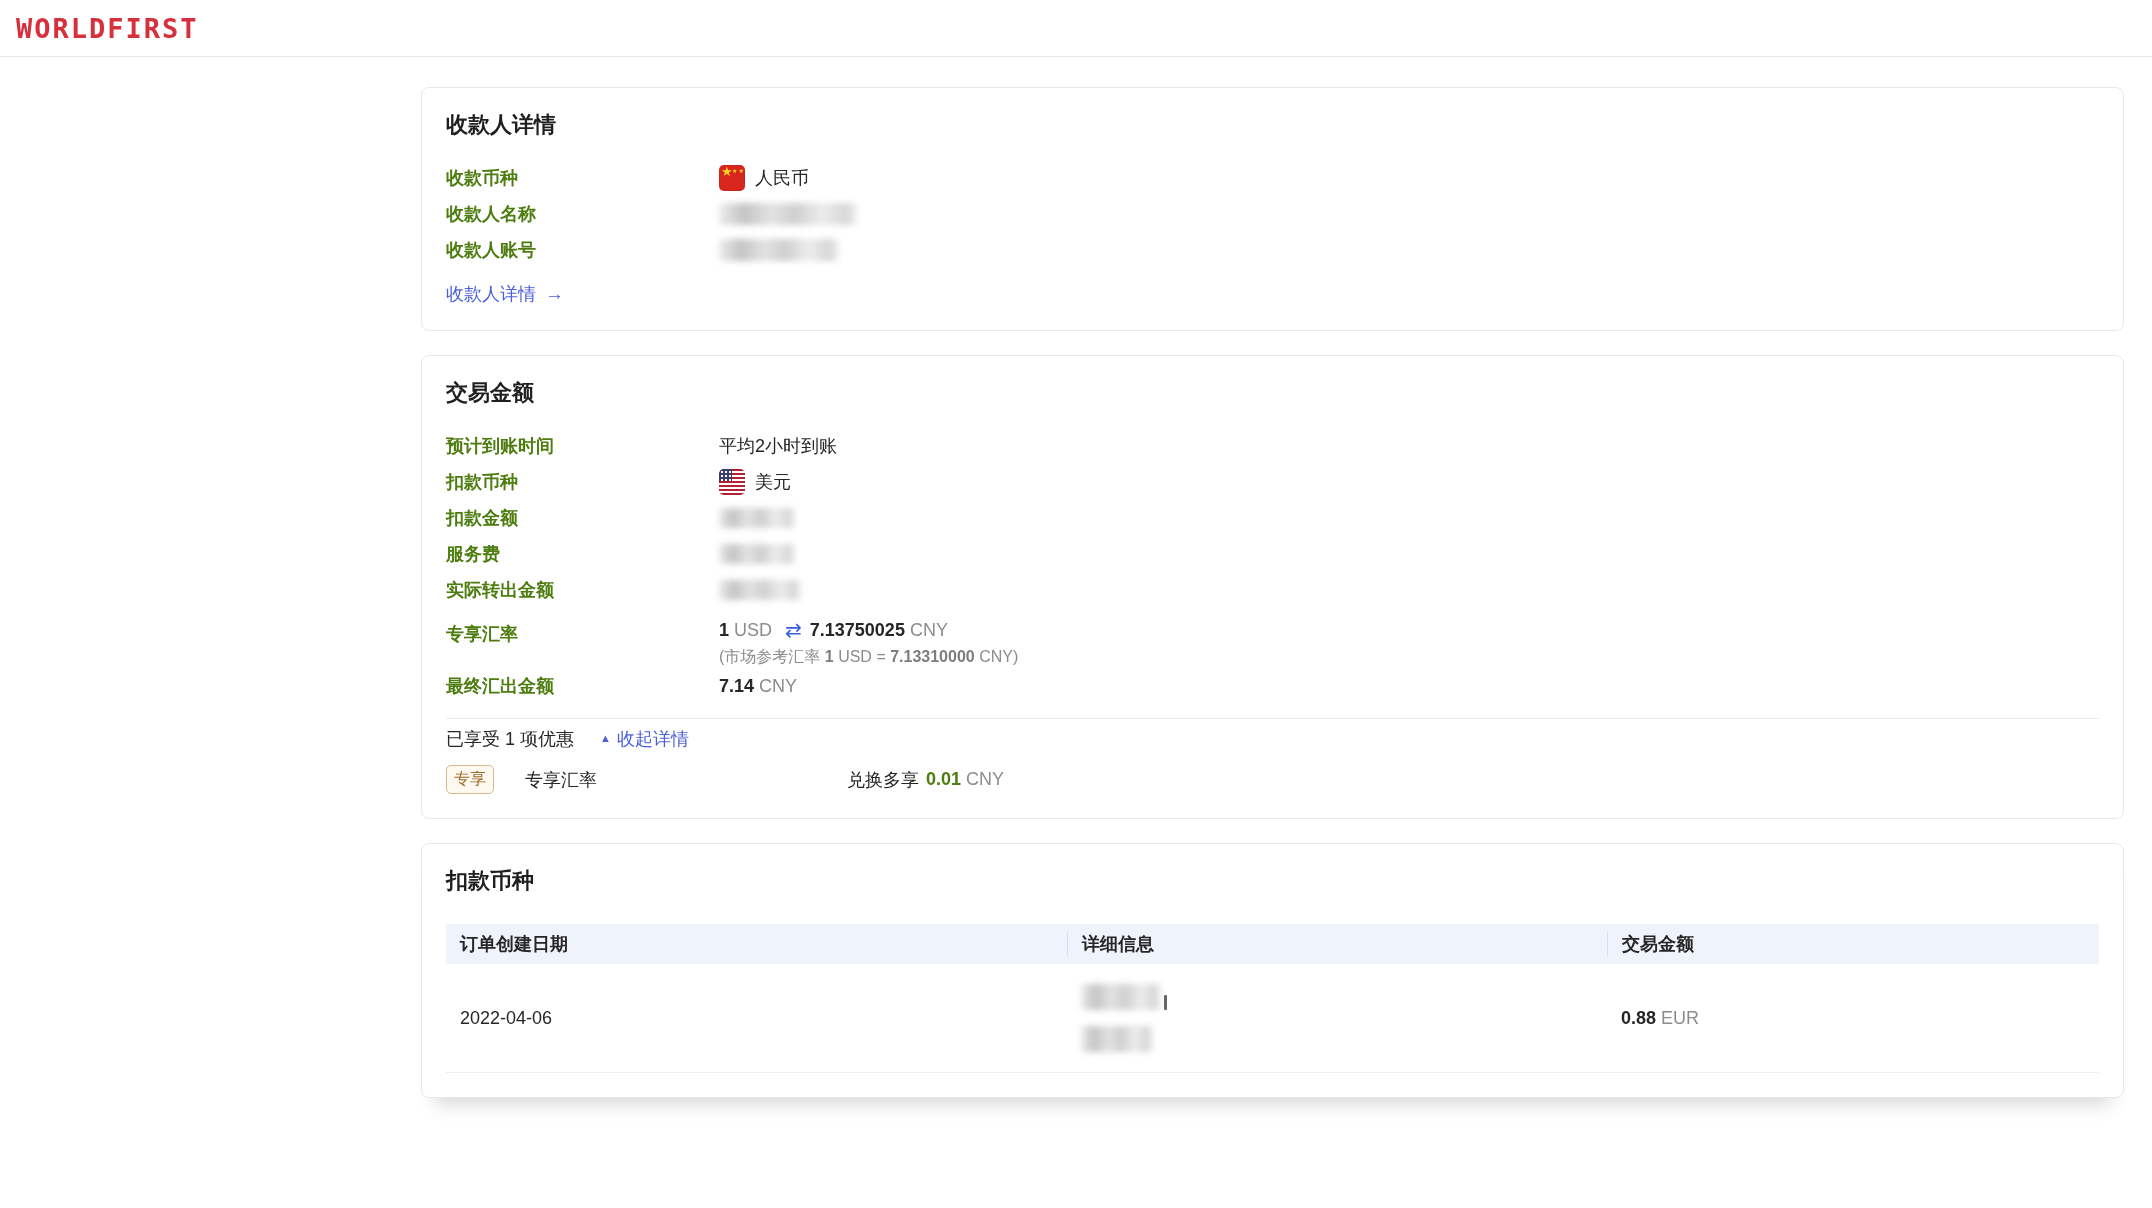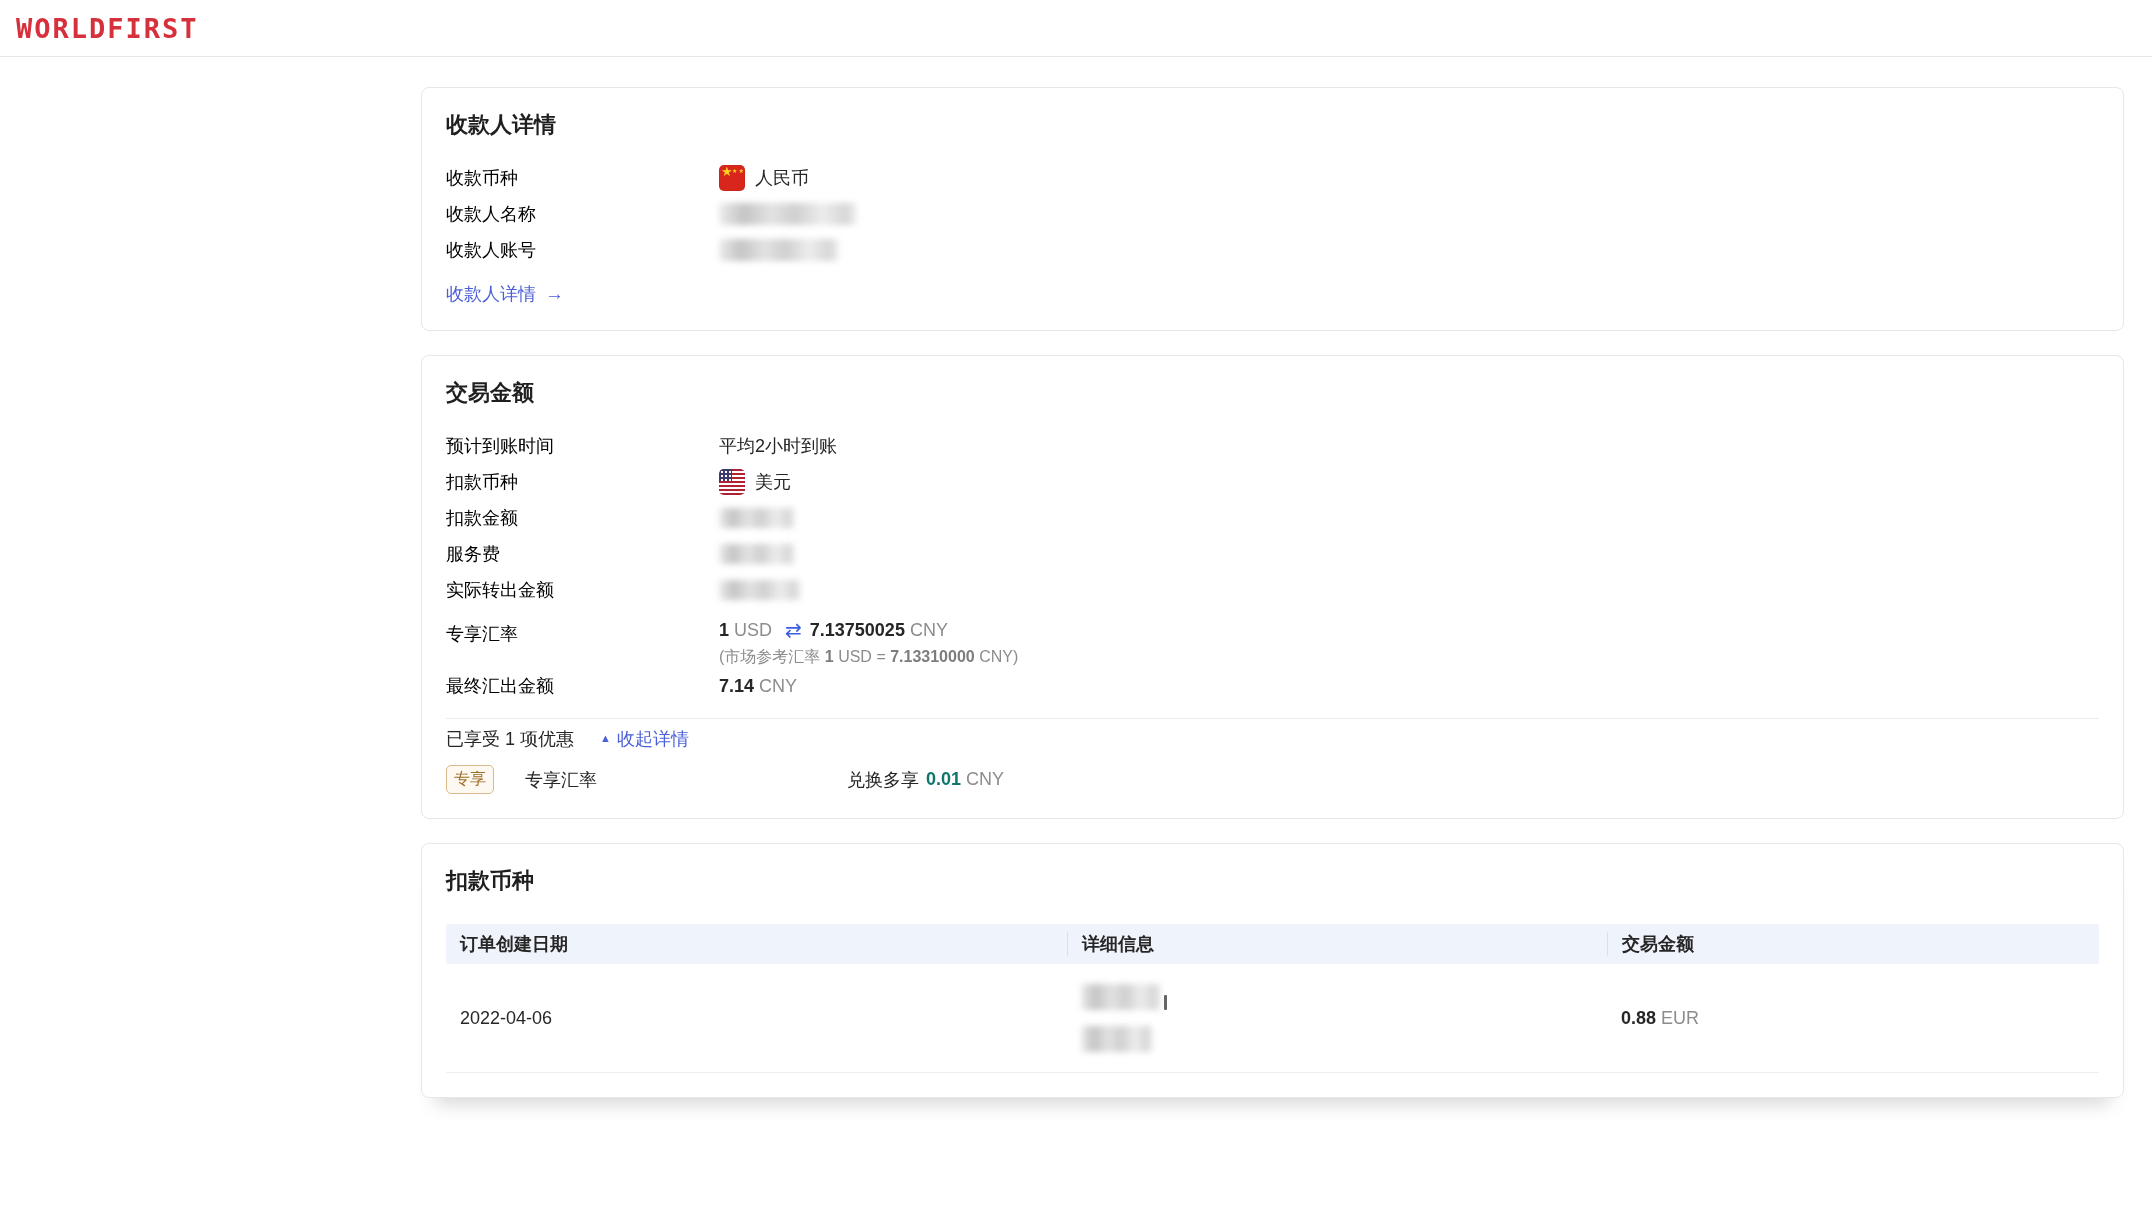--- a/index.html
+++ b/index.html
@@ -20,21 +20,21 @@
   .timer-label { font-size: 19px; color: #8f8f8f; }
   .timer-value { margin-top: 4px; font-size: 30px; font-weight: bold; color: #4a5fd8; letter-spacing: 1px; }
 
   
   .card { margin-top: 30px; border: 1px solid #e7e7e7; border-radius: 8px; background: #fff; padding: 22px 24px 24px; }
   .card + .card { margin-top: 24px; }
   .card h2 { font-size: 22px; font-weight: bold; color: #1f1f1f; margin-bottom: 20px; }
   .card-orders { box-shadow: 0 20px 18px -14px rgba(0,0,0,0.16); }
 
   .row { display: flex; align-items: center; min-height: 36px; }
-  .row .label { width: 273px; flex: none; font-size: 18px; font-weight: 400; color: #000000; }
+  .row .label { width: 273px; flex: none; font-size: 18px; font-weight: 700; color: #4d7c0f; }
   .row .value { display: flex; align-items: center; font-size: 18px; color: #262626; }
   .row.top { align-items: flex-start; }
   .gray { color: #8c8c8c; }
   b, .bold { font-weight: bold; color: #262626; }
 
   
   .flag { width: 26px; height: 26px; border-radius: 5px; flex: none; margin-right: 10px; position: relative; overflow: hidden; box-shadow: inset 0 0 0 1px rgba(0,0,0,0.05); }
   .flag-cn { background: #d8261c; }
   .flag-cn .star { position: absolute; left: 2px; top: -1px; color: #fbd520; font-size: 13px; line-height: 16px; }
   .flag-cn .dots { position: absolute; left: 13px; top: 2px; color: #fbd520; font-size: 6px; letter-spacing: 1px; }
@@ -67,21 +67,21 @@
 
   
   .promo-summary { margin-top: 8px; display: flex; align-items: center; font-size: 18px; }
   .promo-summary .summary-text { font-weight: 400; color: #262626; }
   .promo-summary .link { margin-left: 26px; }
   .promo-row { margin-top: 14px; display: flex; align-items: center; }
   .promo-left { width: 401px; flex: none; display: flex; align-items: center; gap: 19px; }
   .badge { border: 1px solid #d9b98c; background: #fdf8f0; color: #9c6b26; font-size: 16px; padding: 3px 7px; border-radius: 5px; }
   .promo-name { margin-left: 12px; font-size: 18px; }
   .promo-benefit { font-size: 18px; display: flex; align-items: center; }
-  .promo-benefit .amt { color: #0f766e; font-weight: bold; margin: 0 5px 0 7px; }
+  .promo-benefit .amt { color: #4d7c0f; font-weight: bold; margin: 0 5px 0 7px; }
 
   
   .thead { margin-top: 28px; display: flex; background: #eff3fb; height: 40px; align-items: center; border-radius: 2px; }
   .th { font-size: 18px; font-weight: 600; color: #262626; padding: 0 14px; height: 24px; line-height: 24px; }
   .th1 { width: 621px; flex: none; }
   .th2 { width: 540px; flex: none; border-left: 1px solid #d9dfee; }
   .th3 { flex: 1; border-left: 1px solid #d9dfee; }
   .trow { display: flex; align-items: center; padding: 20px 0 16px; }
   .td { font-size: 18px; padding: 0 14px; }
   .td1 { width: 621px; flex: none; }

